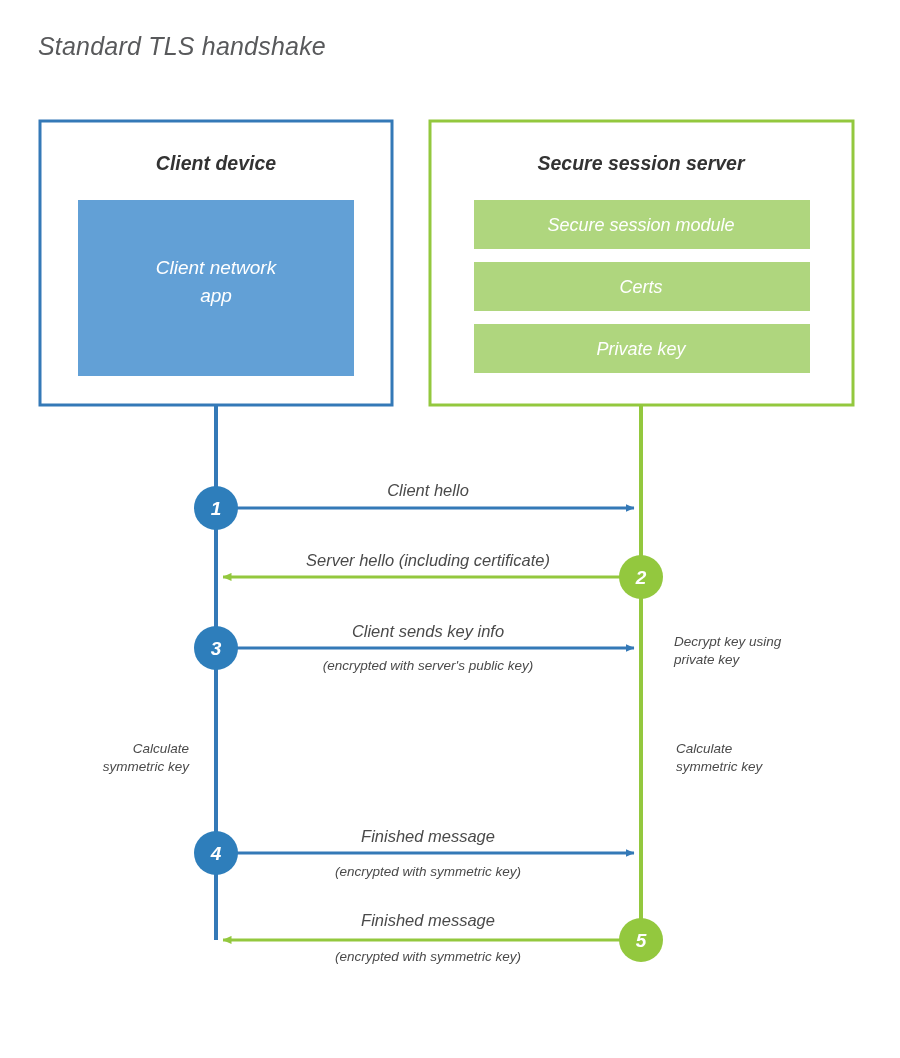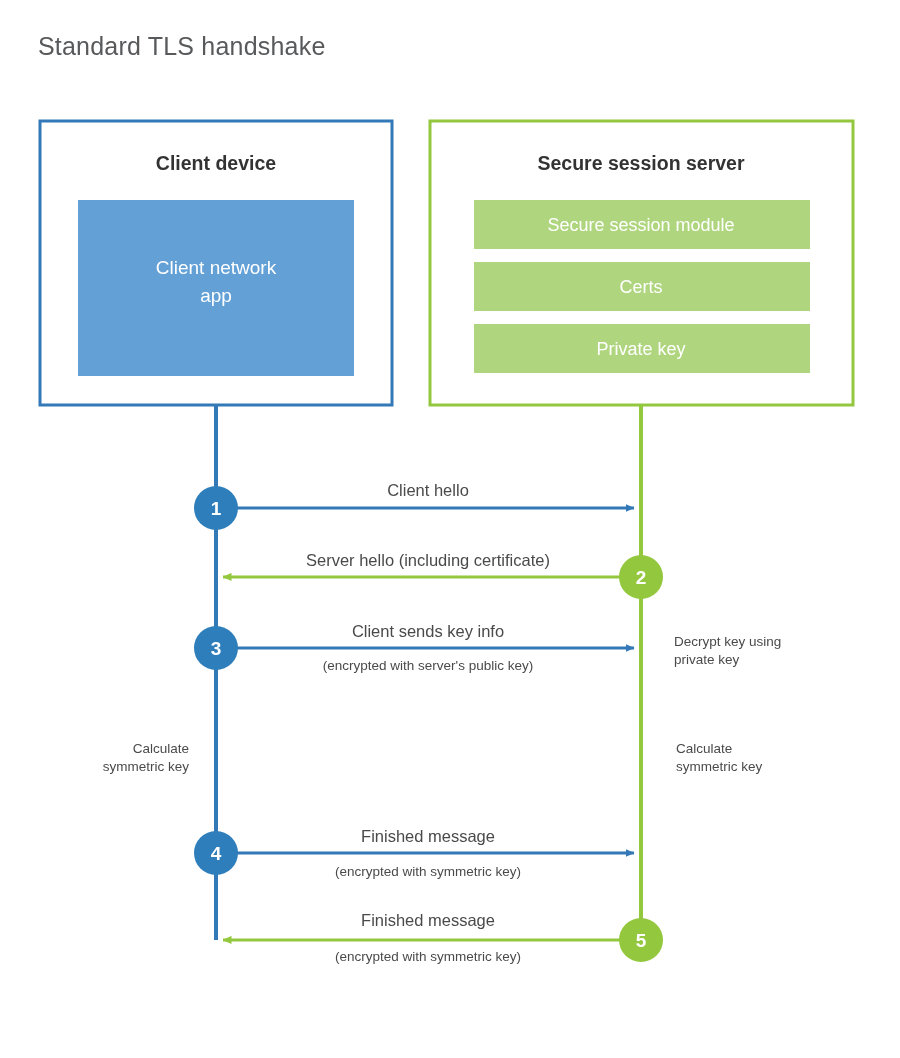--- a/index.html
+++ b/index.html
@@ -10,20 +10,21 @@
   body {
     width: 900px;
     height: 1058px;
     font-family: "Liberation Sans", "DejaVu Sans", sans-serif;
     overflow: hidden;
   }
   #diagram-root {
     position: relative;
     width: 900px;
     height: 1058px;
+    font-style: italic;
   }
   svg.diagram-canvas {
     position: absolute;
     top: 0;
     left: 0;
     width: 900px;
     height: 1058px;
   }
   text { dominant-baseline: auto; }
   .page-title {

